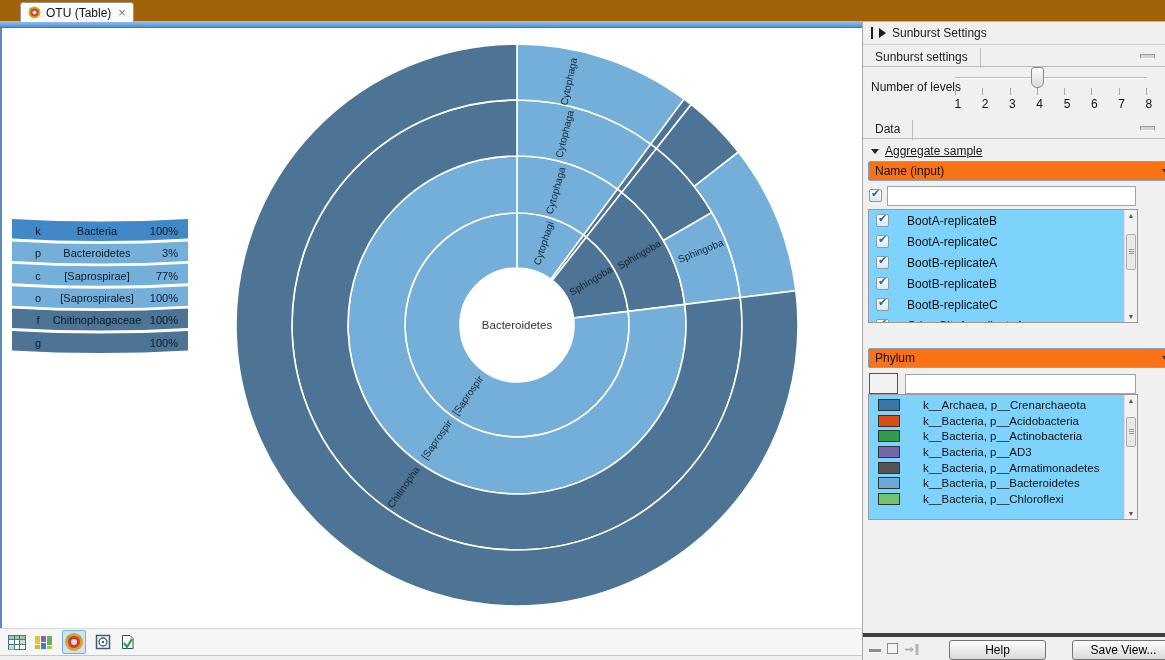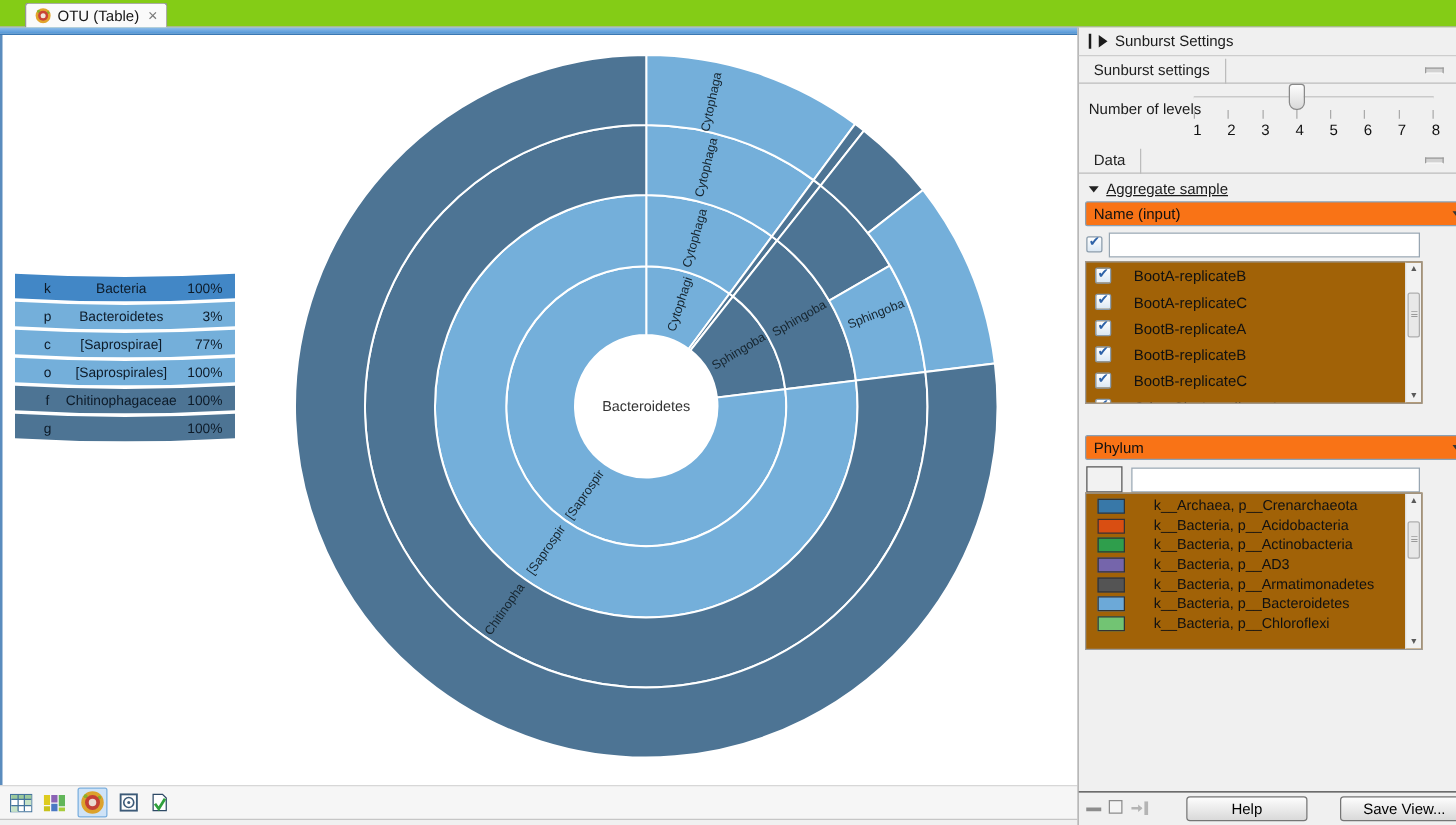--- a/index.html
+++ b/index.html
@@ -1,21 +1,21 @@
 <!DOCTYPE html>
 <html><head>
 <meta charset="utf-8">
 <style>
   * { margin:0; padding:0; box-sizing:border-box; }
   html,body { width:1165px; height:660px; overflow:hidden; }
   body { font-family:"Liberation Sans", sans-serif; background:#f0f0f0; color:#111; }
   .app { position:relative; width:1165px; height:660px; background:#f0f0f0; }
 
   
-  .tabbar { position:absolute; left:0; top:0; width:1165px; height:22px; background:#84cc16; border-bottom:1px solid #b4b4b4; }
+  .tabbar { position:absolute; left:0; top:0; width:1165px; height:22px; background:#a16207; border-bottom:1px solid #b4b4b4; }
   .tab { position:absolute; left:20px; top:2px; height:20px; display:flex; align-items:center; gap:5px;
          padding:0 7px; background:#fafafa; border:1px solid #979797; border-bottom:none; border-radius:3px 3px 0 0; }
   .tab-label { font-size:12px; color:#151515; }
   .tab-close { font-size:13px; color:#7a7a7a; margin-left:2px; cursor:default; }
 
   .view-strip { position:absolute; left:0; top:22px; width:862px; height:6px;
                 background:linear-gradient(#8fbde9,#4f94d6); border-bottom:1px solid #3a78b4; }
 
   
   .chart-area { position:absolute; left:0; top:28px; width:862px; height:600px; background:#ffffff;
@@ -61,34 +61,34 @@
   .dd-arrow { position:absolute; right:7px; top:7px; width:0; height:0;
               border-top:4px solid #333; border-left:3.5px solid transparent; border-right:3.5px solid transparent; }
 
   .cb { position:relative; width:13px; height:13px; background:linear-gradient(#ffffff,#dbe8f4);
         border:1px solid #8a9cac; border-radius:2px; flex:none; }
   .cb::after { content:"✔"; position:absolute; left:1px; top:-3px; font-size:11px; color:#2d62a8; }
 
   .txt { position:absolute; background:#fff; border:1px solid #98a6b2; height:20px; font-size:12px;
          font-family:"Liberation Sans",sans-serif; padding:0 4px; }
 
-  .listbox { position:absolute; left:5px; width:270px; background:#a16207; border:1px solid #9a9a9a; overflow:hidden; }
+  .listbox { position:absolute; left:5px; width:270px; background:#7dd3fc; border:1px solid #9a9a9a; overflow:hidden; }
   .sample-row { height:21px; display:flex; align-items:center; padding-left:7px; gap:18px; }
   .sample-row .lbl { font-size:12px; color:#111; }
   .color-row { height:15.7px; display:flex; align-items:center; padding-left:9px; }
   .swatch { width:22px; height:12px; border:1px solid #333; flex:none; }
   .color-row .lbl { font-size:11.5px; color:#111; margin-left:23px; white-space:nowrap; }
 
   .scroll { position:absolute; right:0; top:0; bottom:0; width:13px; background:#f2f2f2; border-left:1px solid #e0e0e0; }
   .scroll .arr { position:absolute; left:0; width:12px; height:11px; font-size:7px; color:#5a5a5a; text-align:center; line-height:11px; }
   .scroll .thumb { position:absolute; left:1px; width:10px; background:#e8e8e8; border:1px solid #aeaeae; border-radius:2px; }
   .scroll .thumb::after { content:""; position:absolute; left:2px; top:50%; margin-top:-3px; width:5px; height:6px;
         background:repeating-linear-gradient(#9a9a9a 0 1px, transparent 1px 2px); }
 
-  .sb-footer { position:absolute; left:0; top:611px; width:100%; height:24px; border-top:1px solid #404040; }
+  .sb-footer { position:absolute; left:0; top:611px; width:100%; height:24px; border-top:4px solid #404040; }
   .win-min { position:absolute; left:6px; top:12px; width:12px; height:3px; background:#8c8c8c; }
   .win-max { position:absolute; left:24px; top:6px; width:11px; height:11px; border:1px solid #8c8c8c; background:#f4f4f4; }
   .btn { position:absolute; top:3px; height:20px; background:linear-gradient(#fdfdfd,#d9d9d9);
          border:1px solid #757575; border-radius:3px; font-size:12px; color:#000; text-align:center; line-height:18px; }
 
   svg text { font-family:"Liberation Sans", sans-serif; }
 </style>
 </head>
 <body>
 

